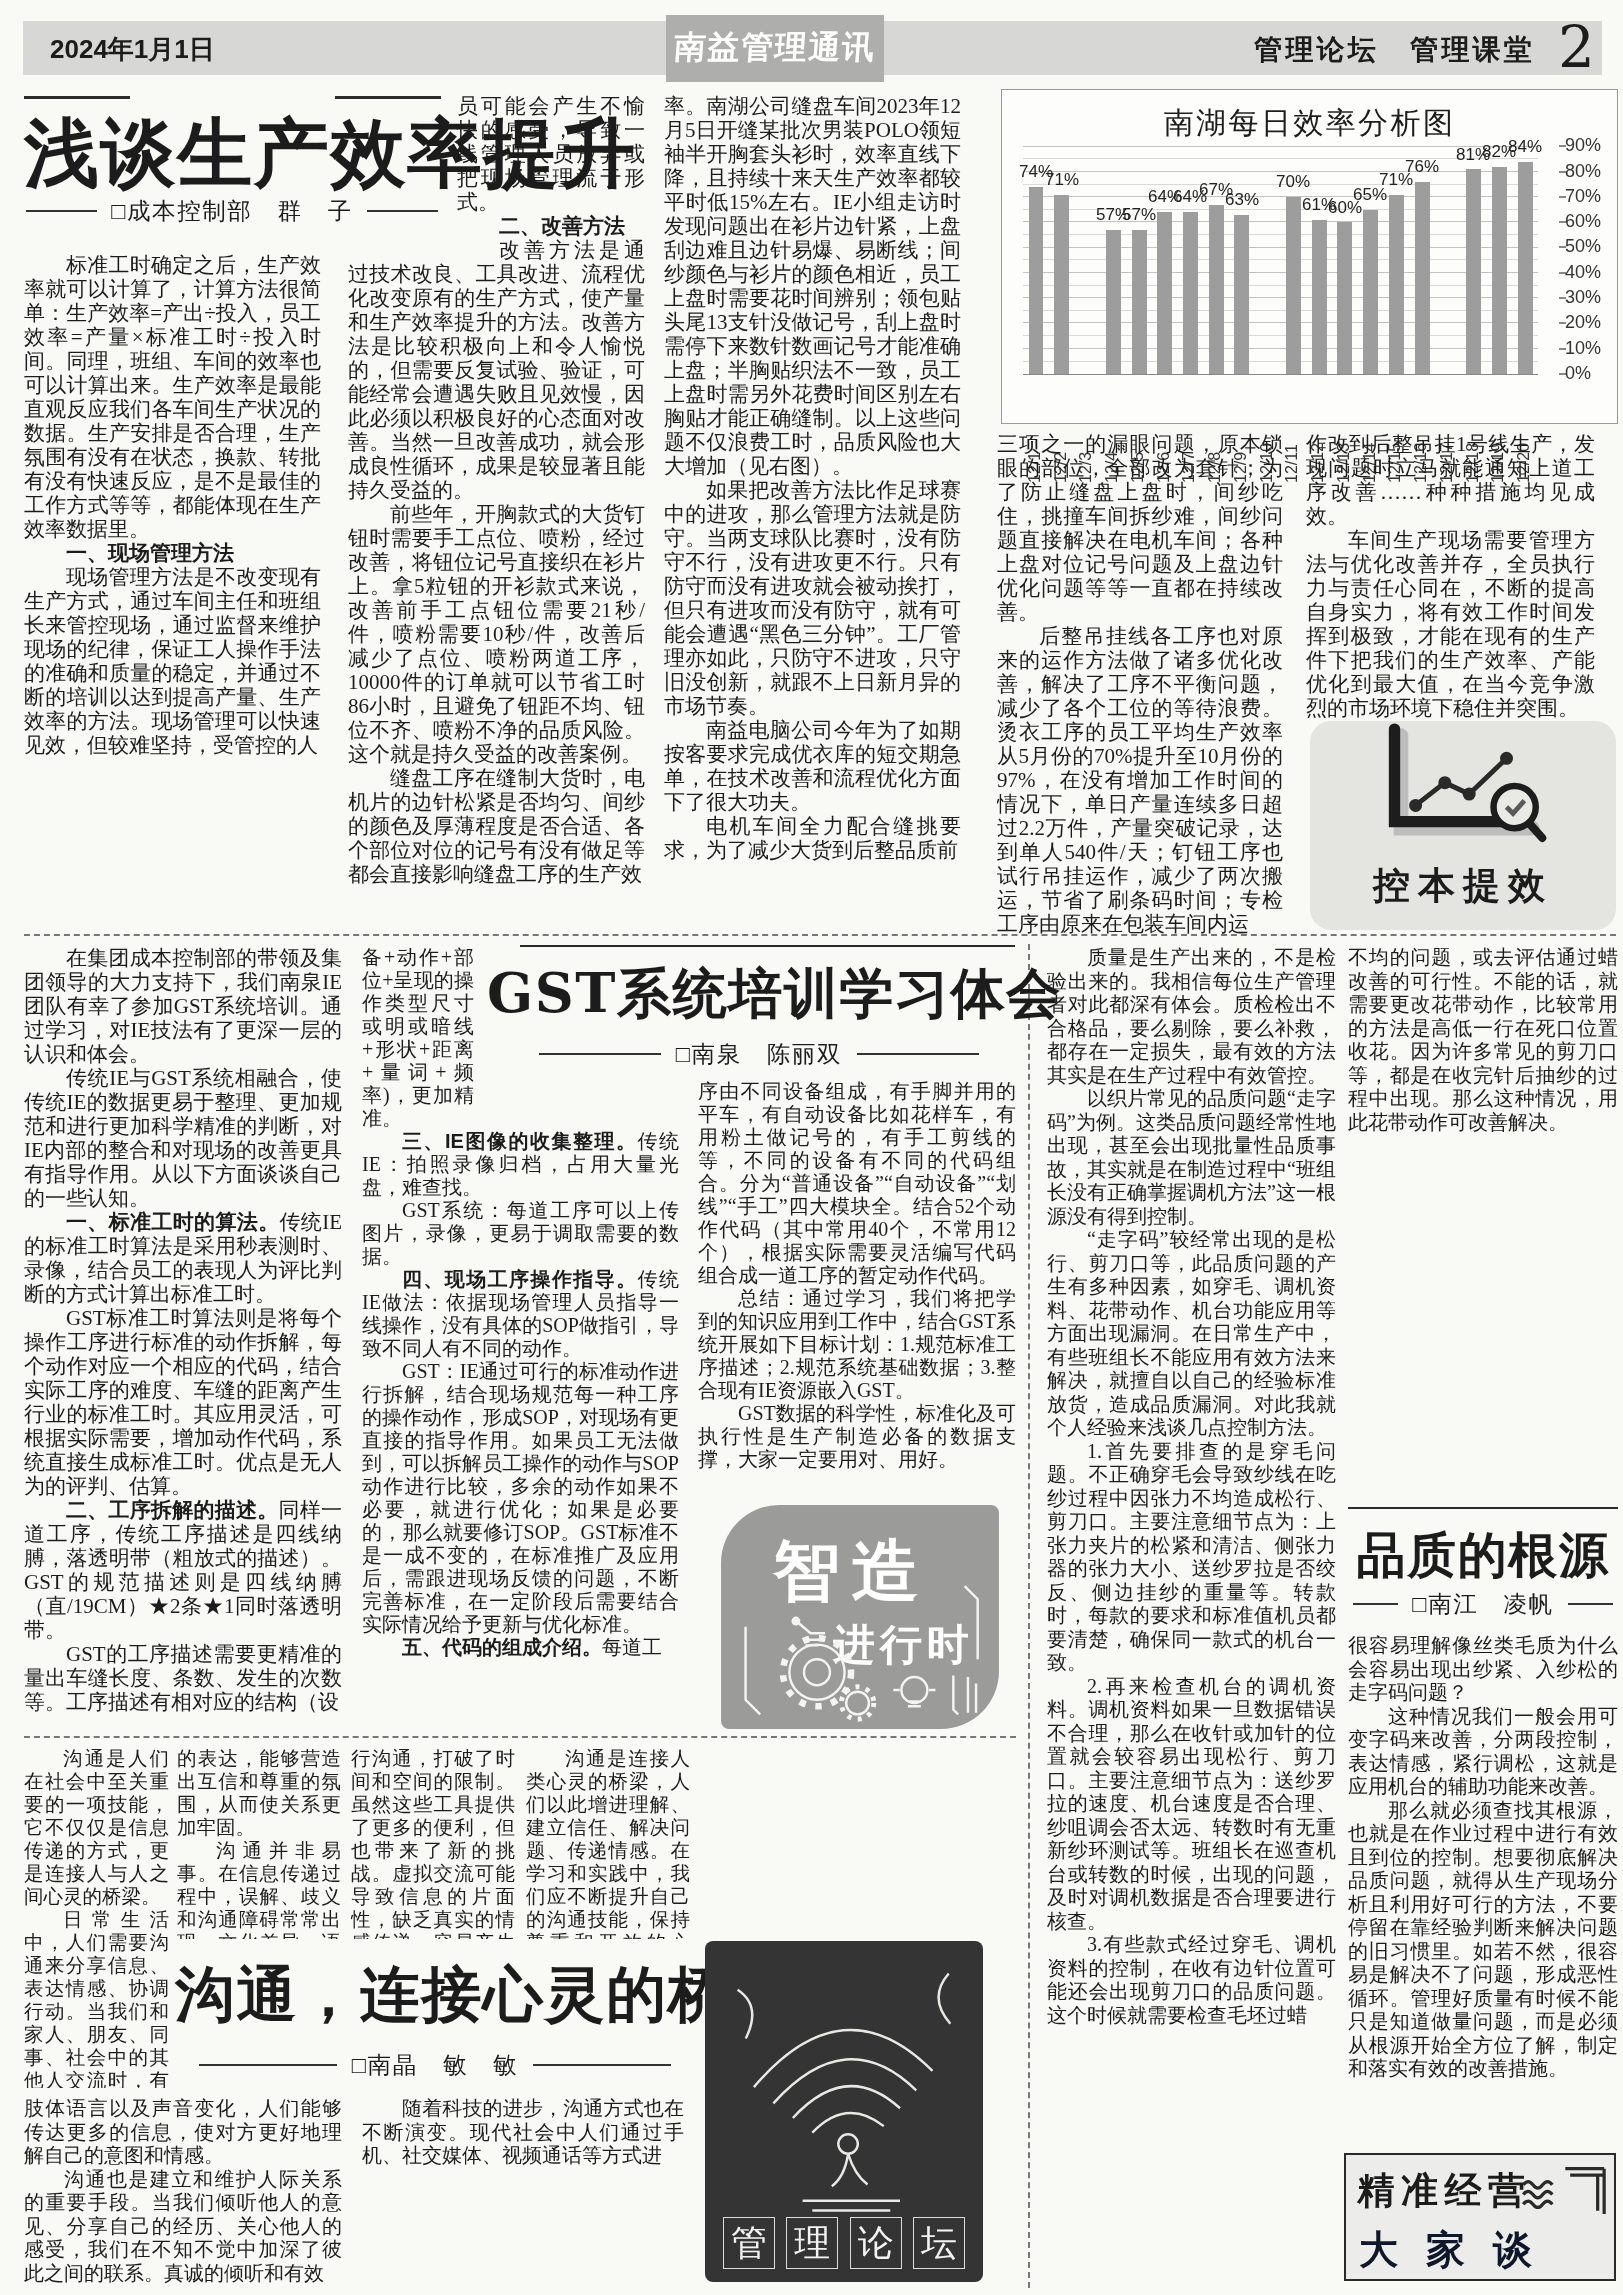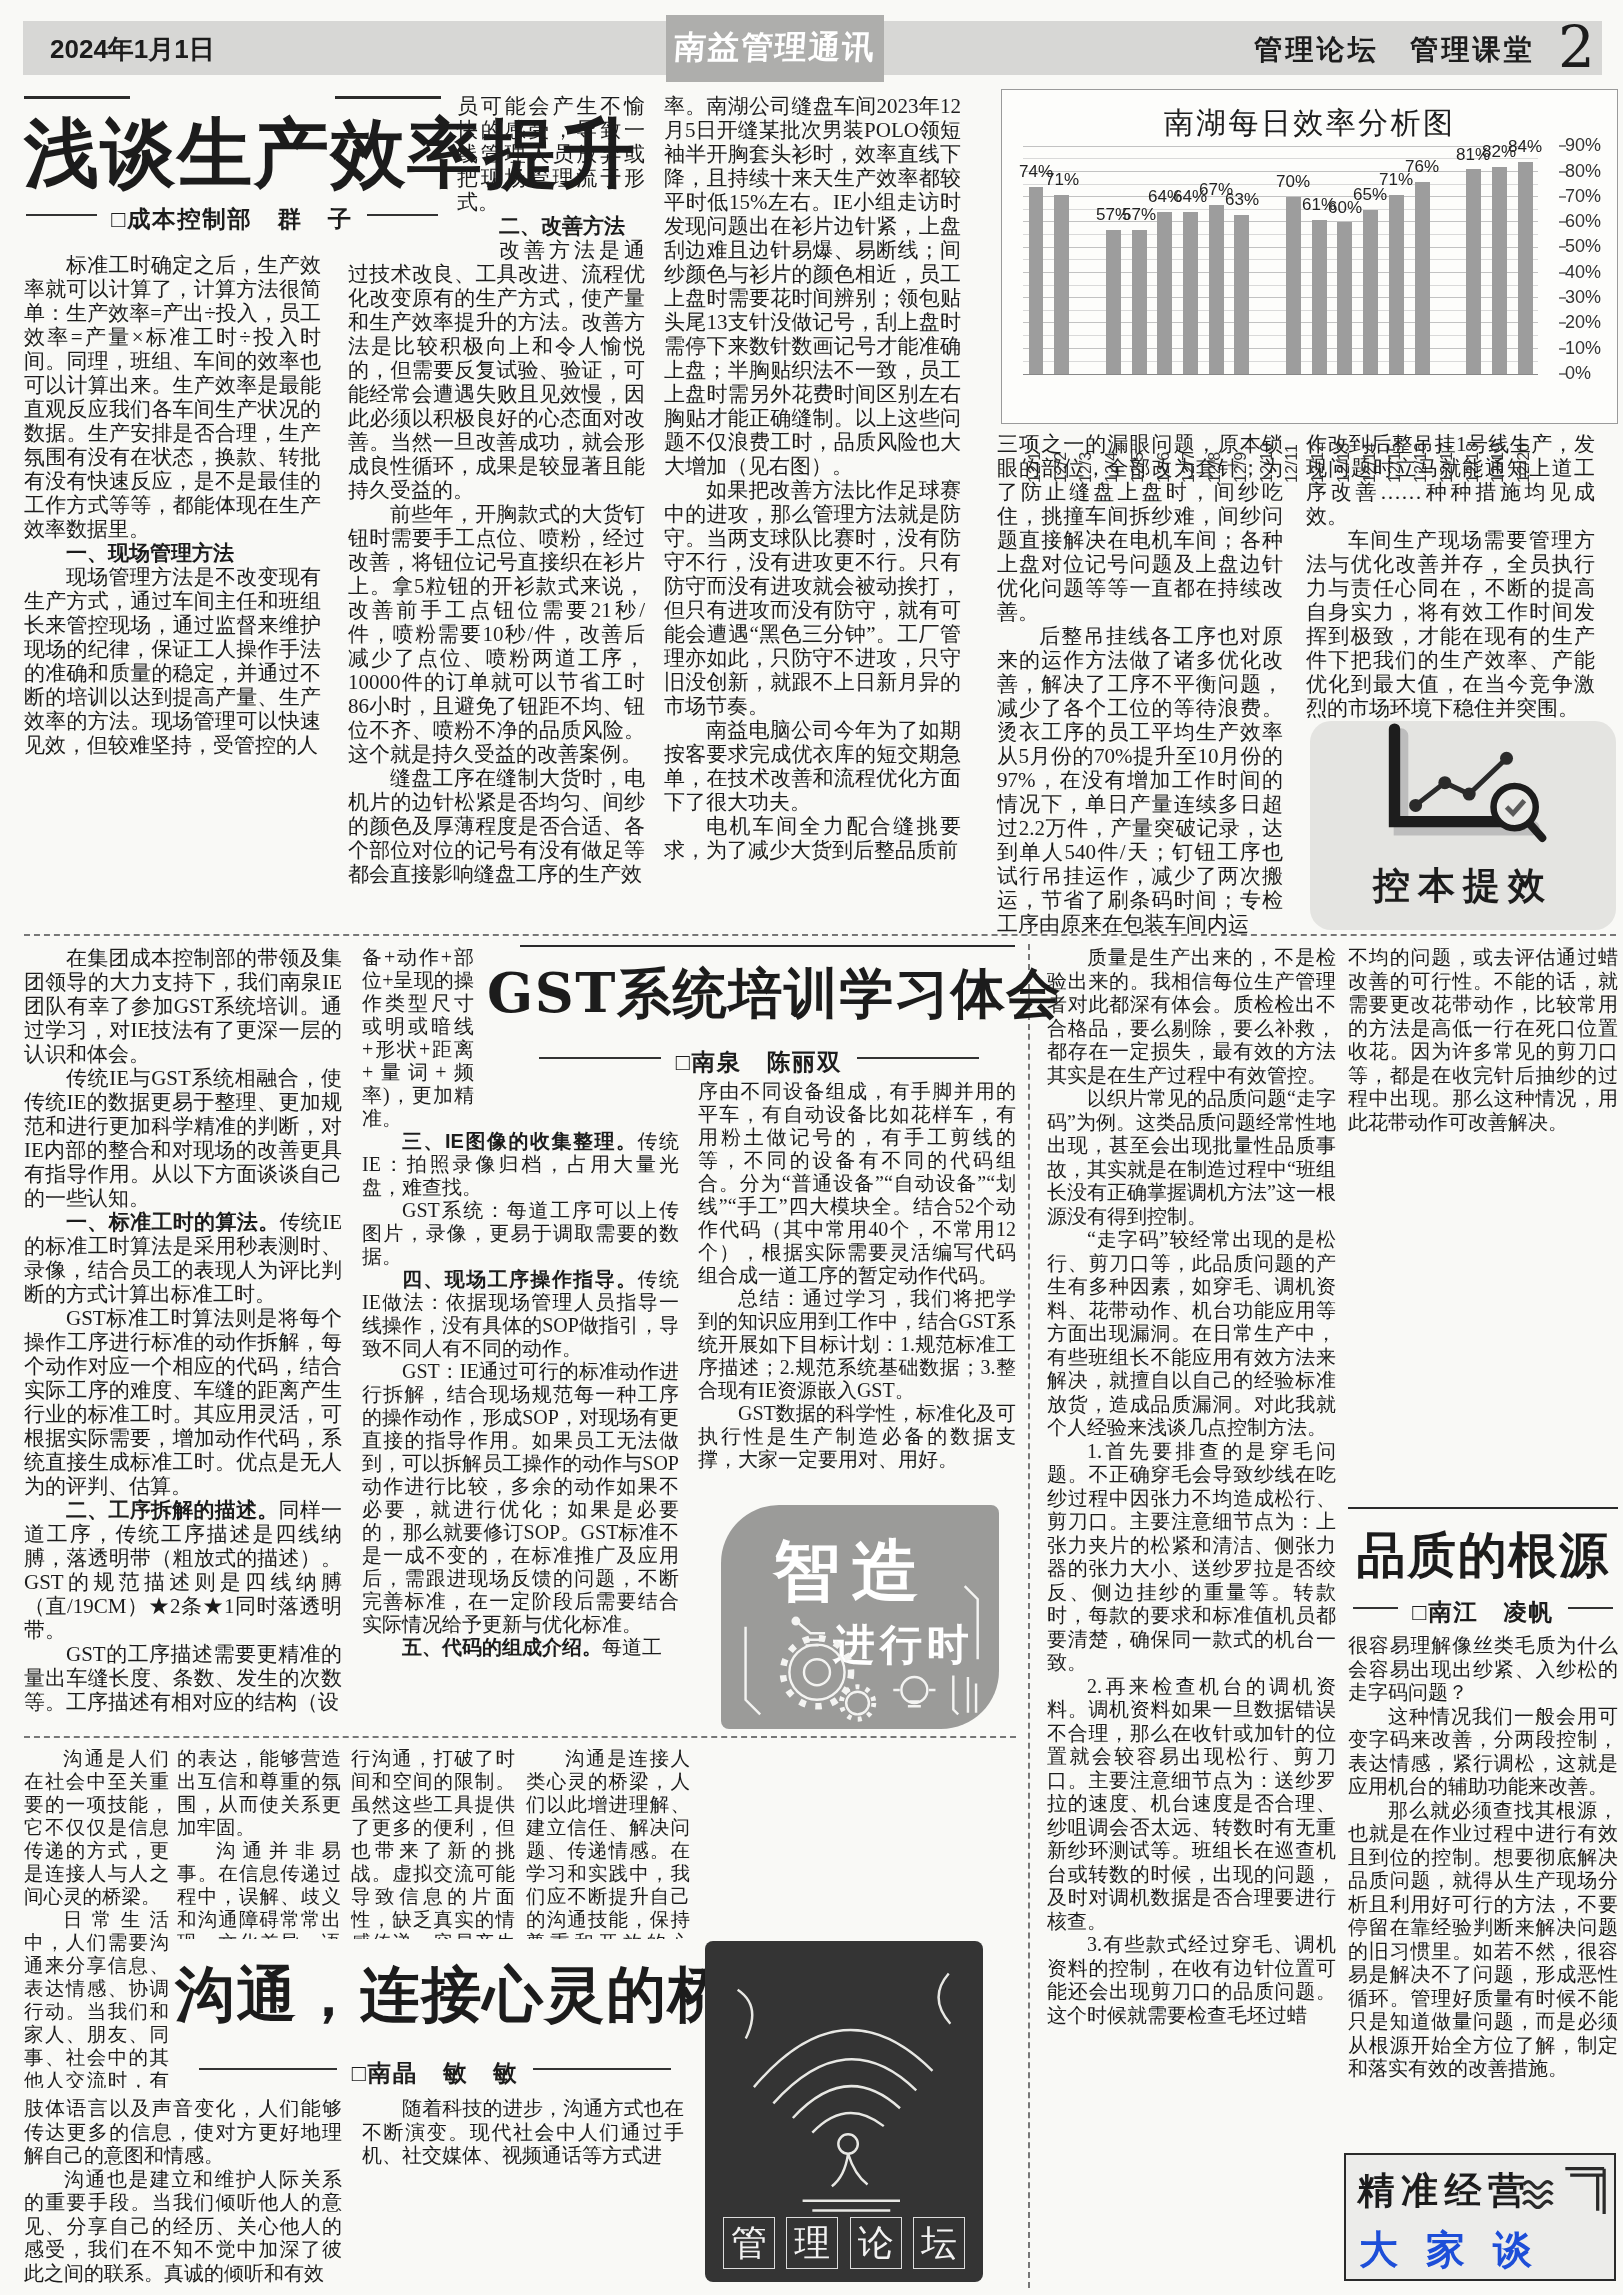--- a/index.html
+++ b/index.html
@@ -24,22 +24,22 @@
   .news-col{position:absolute;text-align:justify;text-justify:inter-ideograph;overflow:hidden;
     font-size:21px;line-height:24px;}
   .news-col p{margin:0;text-indent:2em;}
   .news-col p.ni{text-indent:0;}
   .news-col p.h{font-weight:bold;font-family:"Liberation Sans",sans-serif;}
   .news-col p b, .news-col p strong{font-family:"Liberation Sans",sans-serif;font-weight:bold;}
   .headline{position:absolute;font-weight:900;font-family:"DejaVu Serif",serif;
     text-align:center;letter-spacing:1.6px;white-space:nowrap;}
   .byline{position:absolute;display:flex;align-items:center;justify-content:center;gap:14.6px;}
   .byline .rule{height:2.4px;background:#333;flex:0 0 auto;}
-  .byline .who{font-size:23.5px;font-weight:bold;font-family:"Liberation Sans",sans-serif;
-    letter-spacing:1.6px;white-space:nowrap;margin-top:8px;}
+  .byline .who{font-size:23.5px;font-weight:normal;font-family:"Liberation Sans",sans-serif;
+    letter-spacing:1.6px;white-space:nowrap;}
   .deco-rule{position:absolute;height:3.2px;background:#2b2b2b;}
   .dashed-h{position:absolute;border-top:2.4px dashed #777;}
   .dashed-v{position:absolute;border-left:2.4px dashed #777;}
   .spacer-l{float:left;width:109px;height:159px;}
   .spacer-r{float:right;width:205px;height:167px;}
   
   .chart-box{left:1001px;top:89px;width:615px;height:333px;border:1.6px solid #9a9a9a;background:#fdfdfb;}
   .chart-title{position:absolute;left:0;top:13px;width:100%;text-align:center;
     font-size:30px;letter-spacing:2.4px;font-family:"DejaVu Serif",serif;}
   .chart-plot{position:absolute;left:21px;top:57px;width:515px;height:227px;border-bottom:1.6px solid #888;}
@@ -65,21 +65,21 @@
     font-family:"Liberation Sans",sans-serif;letter-spacing:4.9px;}
   .badge-luntan{left:705px;top:1941px;width:278px;height:341px;background:#343434;border-radius:8px;
     overflow:hidden;}
   .badge-luntan .chars{position:absolute;left:0;bottom:13px;width:100%;display:flex;justify-content:center;gap:11.4px;}
   .badge-luntan .chars span{display:block;width:50px;height:50px;border:1.6px solid #ddd;color:#f2f2f2;
     font-size:36px;line-height:49px;text-align:center;font-family:"DejaVu Serif",serif;}
   .stamp{left:1344px;top:2153px;width:272px;height:128px;background:#ececea;border:2.4px solid #2a2a2a;
     box-sizing:border-box;}
   .stamp .r1{position:absolute;left:11.4px;top:11.4px;font-size:37px;font-weight:900;
     font-family:"DejaVu Serif",serif;letter-spacing:6.5px;}
-  .stamp .r2{position:absolute;left:13px;top:68px;font-size:39px;font-weight:700;color:#1d4ed8;
+  .stamp .r2{position:absolute;left:13px;top:68px;font-size:39px;font-weight:700;color:#0f172a;
     font-family:"DejaVu Serif",serif;letter-spacing:28px;white-space:nowrap;}
   svg{display:block;}
 </style>
 </head>
 <body>
 
 <div class="abs hdr-bar"></div>
 <div class="abs hdr-date">2024年1月1日</div>
 <div class="abs hdr-masthead">
   <span>南益管理通讯</span>

